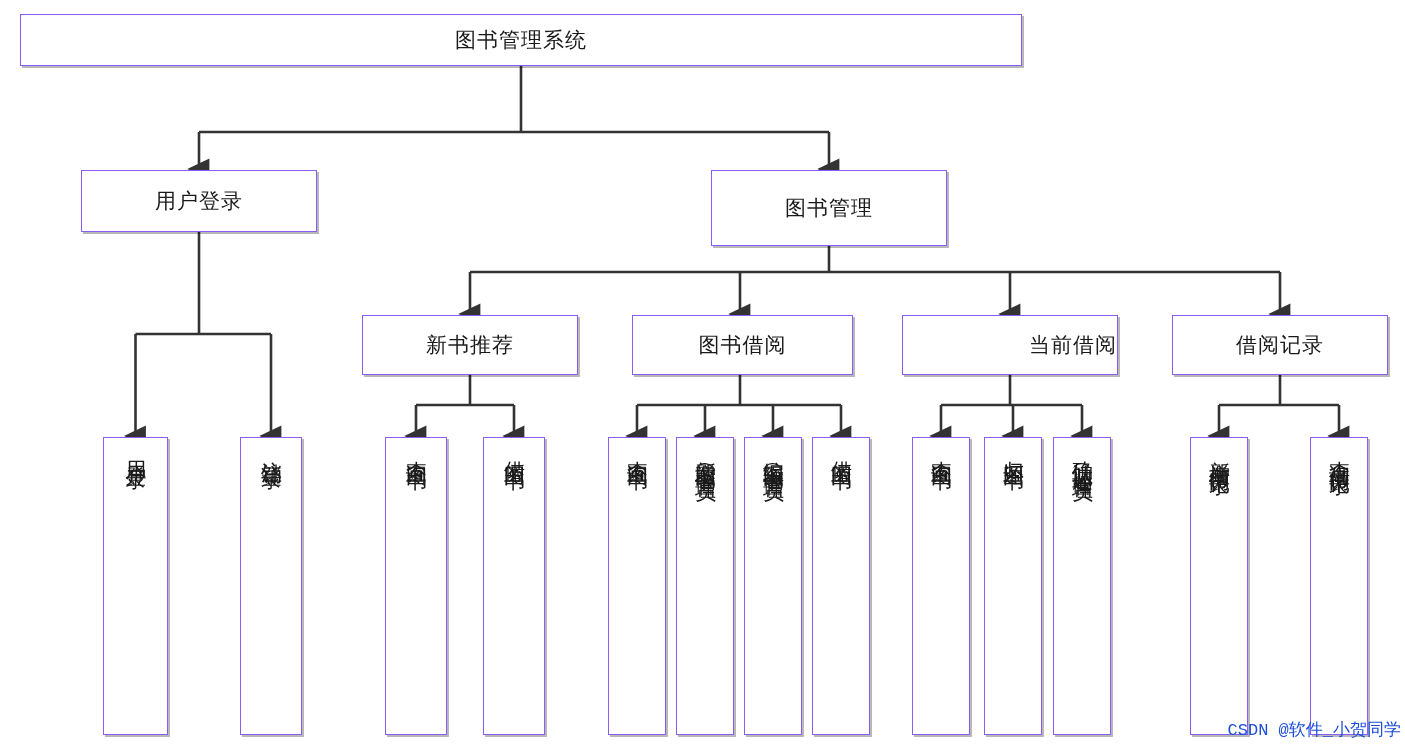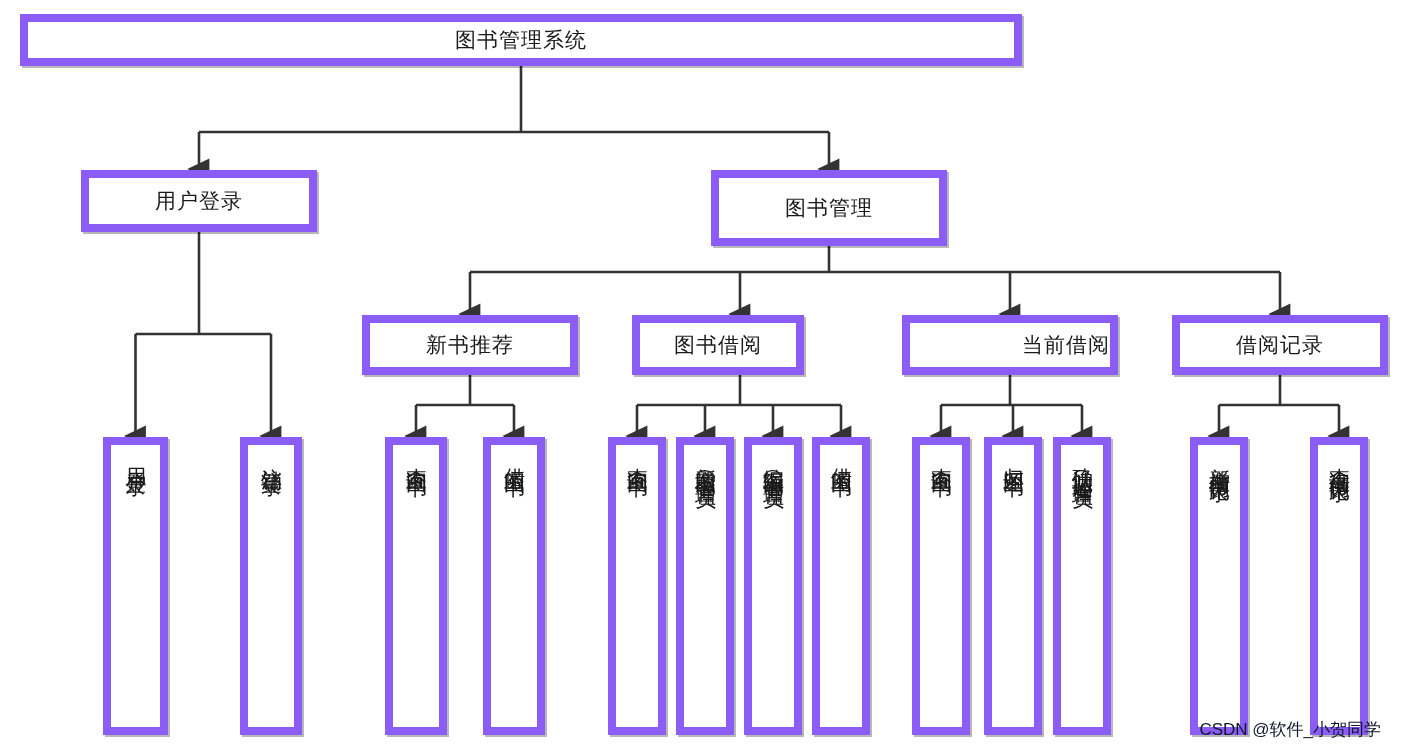--- a/index.html
+++ b/index.html
@@ -21,21 +21,21 @@
     position: absolute;
     left: 0;
     top: 0;
     width: 1405px;
     height: 747px;
   }
   .node {
     position: absolute;
     box-sizing: border-box;
     background: #ffffff;
-    border: 8px solid #8b5cf6;
+    border: 1px solid #8b5cf6;
     box-shadow: 2px 2px 0px rgba(0,0,0,0.28);
     display: flex;
     align-items: center;
     justify-content: center;
     z-index: 3;
   }
   .node-label {
     color: #1a1a1a;
     line-height: 1.18;
     text-align: center;
@@ -52,27 +52,27 @@
   }
   .node.v .node-label {
     writing-mode: vertical-rl;
     text-orientation: upright;
     font-size: 21px;
     letter-spacing: 3px;
     line-height: 1;
   }
   .watermark {
     position: absolute;
-    right: 24px;
+    right: 4px;
     bottom: 6px;
     font-size: 17px;
-    color: #0f172a;
+    color: #1d4ed8;
     z-index: 5;
     white-space: nowrap;
-    font-family: Liberation Sans, sans-serif;
+    font-family: Liberation Mono, monospace;
   }
 </style>
 </head>
 <body>
 
 <div id="diagram-root">
 
   <svg id="wires" viewBox="0 0 1405 747">
     <defs>
       <marker id="arrowhead" markerWidth="9" markerHeight="9" refX="4.5" refY="4.5" orient="auto" markerUnits="strokeWidth">
@@ -122,21 +122,21 @@
       </div>
       <div class="node h" style="left: 81px; top: 170px; width: 236px; height: 62px;">
         <span class="node-label">用户登录</span>
       </div>
       <div class="node h" style="left: 711px; top: 170px; width: 236px; height: 76px;">
         <span class="node-label">图书管理</span>
       </div>
       <div class="node h" style="left: 362px; top: 315px; width: 216px; height: 60px;">
         <span class="node-label">新书推荐</span>
       </div>
-      <div class="node h" style="left: 632px; top: 315px; width: 172px; height: 60px;">
+      <div class="node h" style="left: 632px; top: 315px; width: 221px; height: 60px;">
         <span class="node-label">图书借阅</span>
       </div>
       <div class="node h" style="left: 902px; top: 315px; width: 216px; height: 60px; justify-content: flex-end;">
         <span class="node-label">当前借阅</span>
       </div>
       <div class="node h" style="left: 1172px; top: 315px; width: 216px; height: 60px;">
         <span class="node-label">借阅记录</span>
       </div>
       <div class="node v" style="left: 103px; top: 437px; width: 65px; height: 298px;">
         <span class="node-label">用户登录</span>

